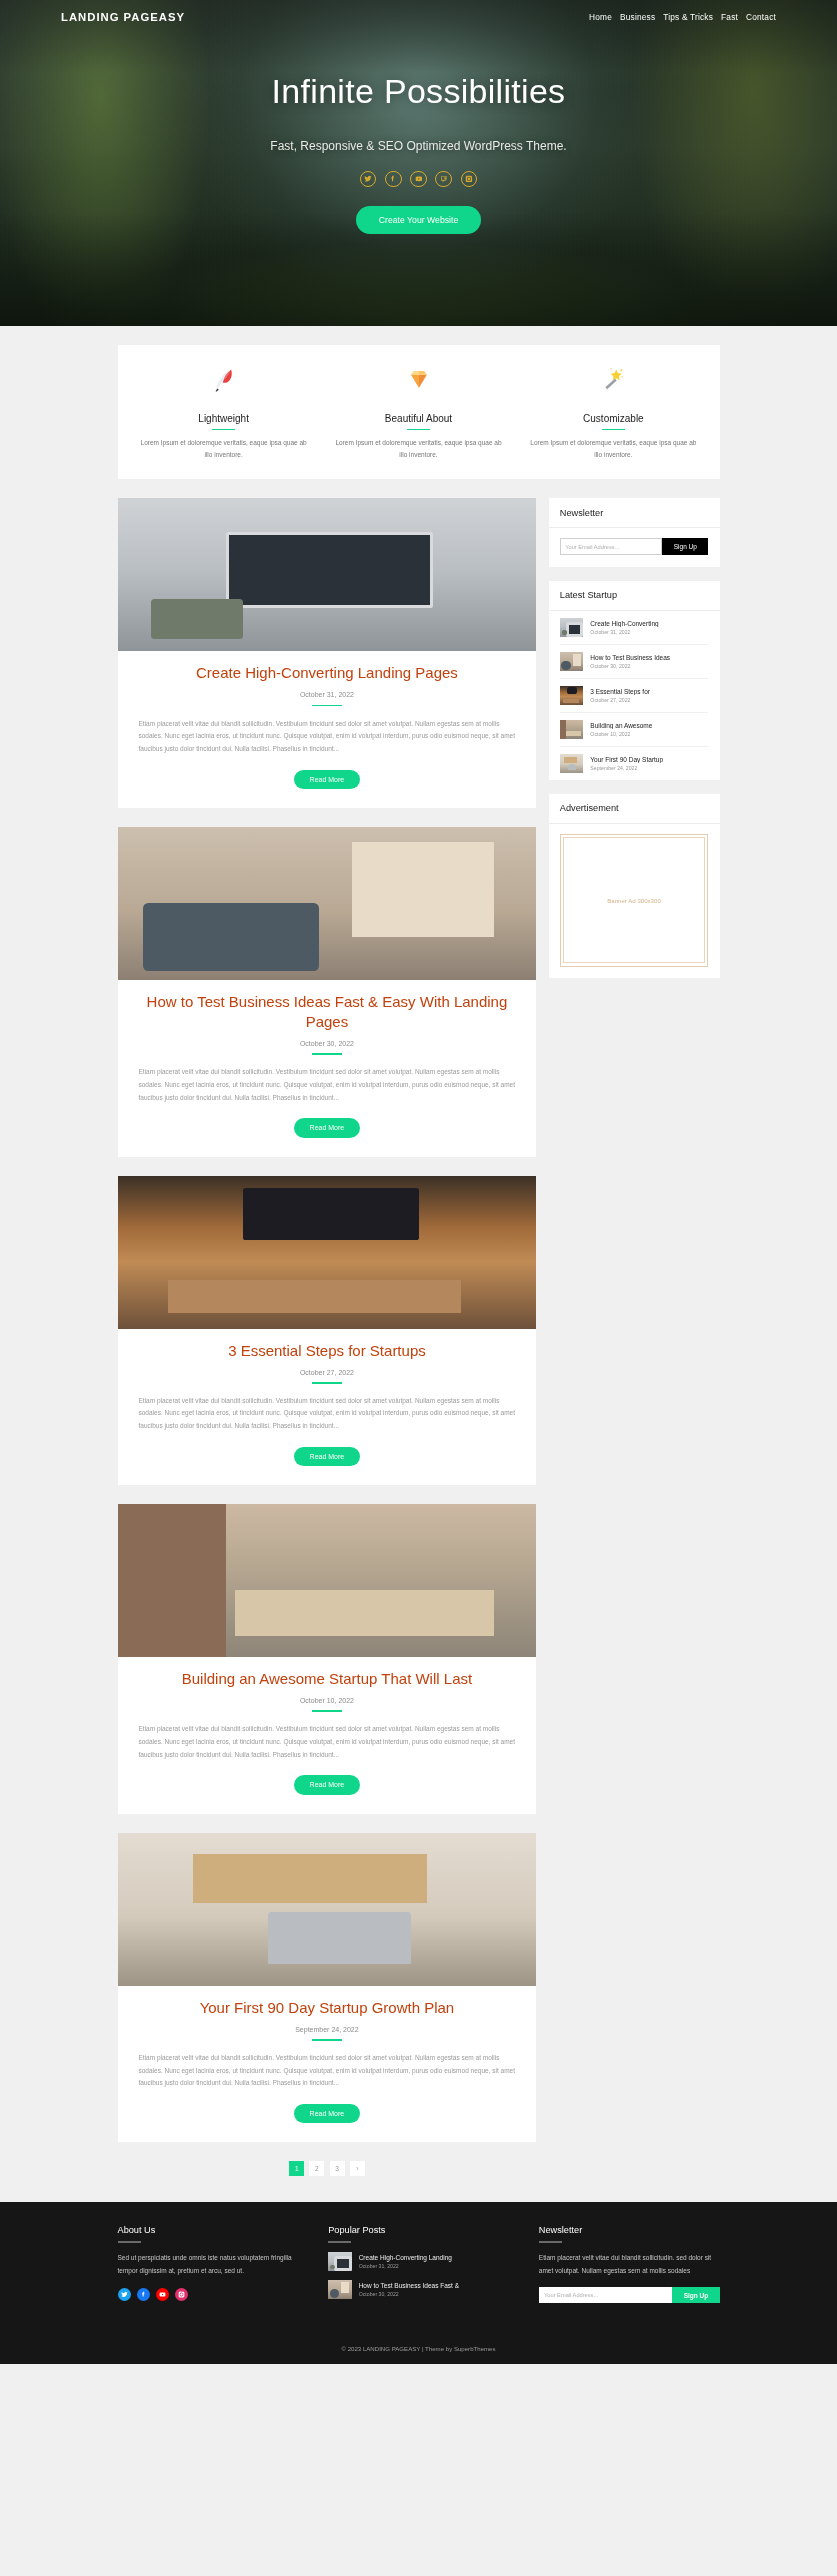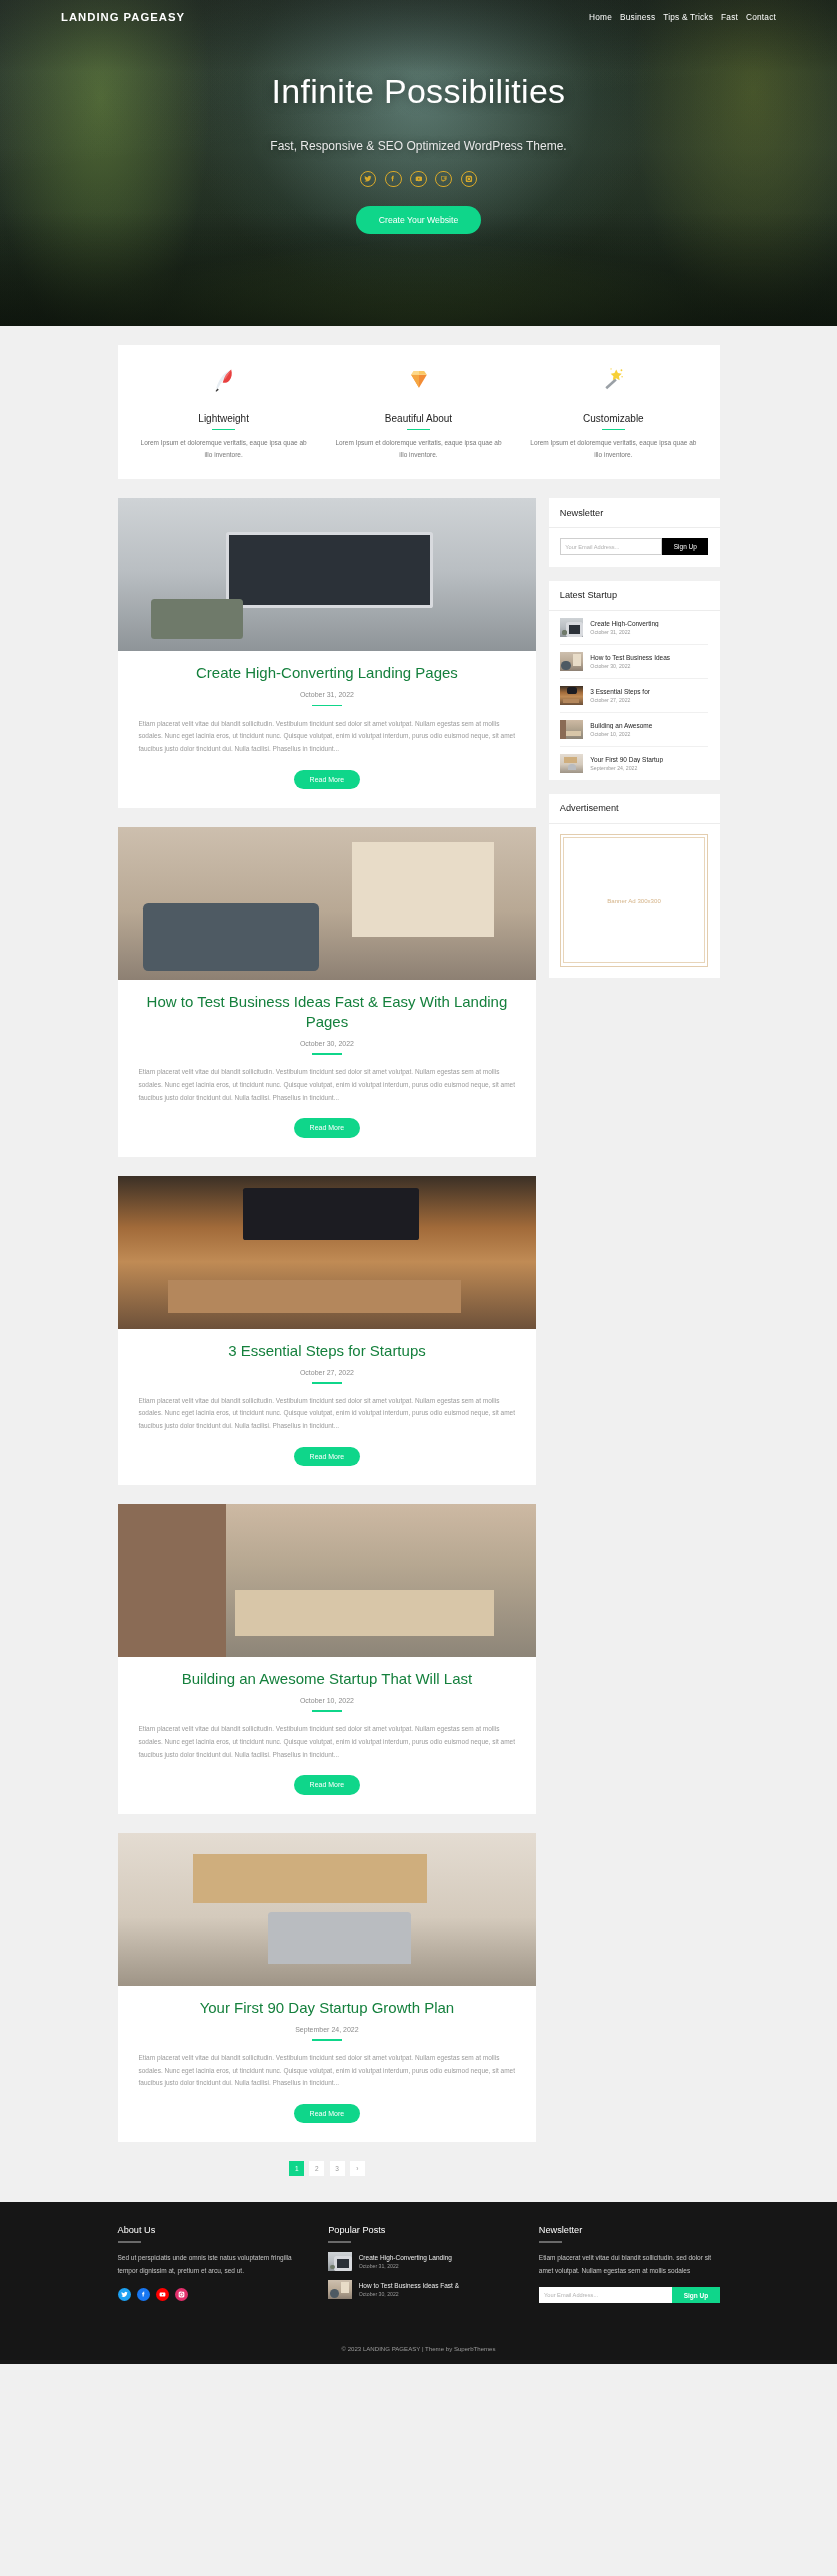--- a/index.html
+++ b/index.html
@@ -145,21 +145,21 @@
 
   .post {
     background: #fff;
     margin-bottom: 19px;
   }
   .post-thumb { height: 153px; width: 100%; position: relative; overflow: hidden; }
   .post-body { padding: 12.2px 21px 19px 21px; text-align: center; }
   .post-title {
     font-size: 15px;
     font-weight: normal;
-    color: #15803d;
+    color: #c2410c;
     line-height: 1.35;
   }
   .post-date { font-size: 7px; color: #8c8c8c; margin-top: 7.8px; }
   .post-rule { width: 30px; height: 1.7px; background: #0fd68a; margin: 6.1px auto 0 auto; }
   .post-excerpt {
     font-size: 6.5px;
     color: #9a9a9a;
     line-height: 1.95;
     text-align: left;
     margin-top: 11.3px;

